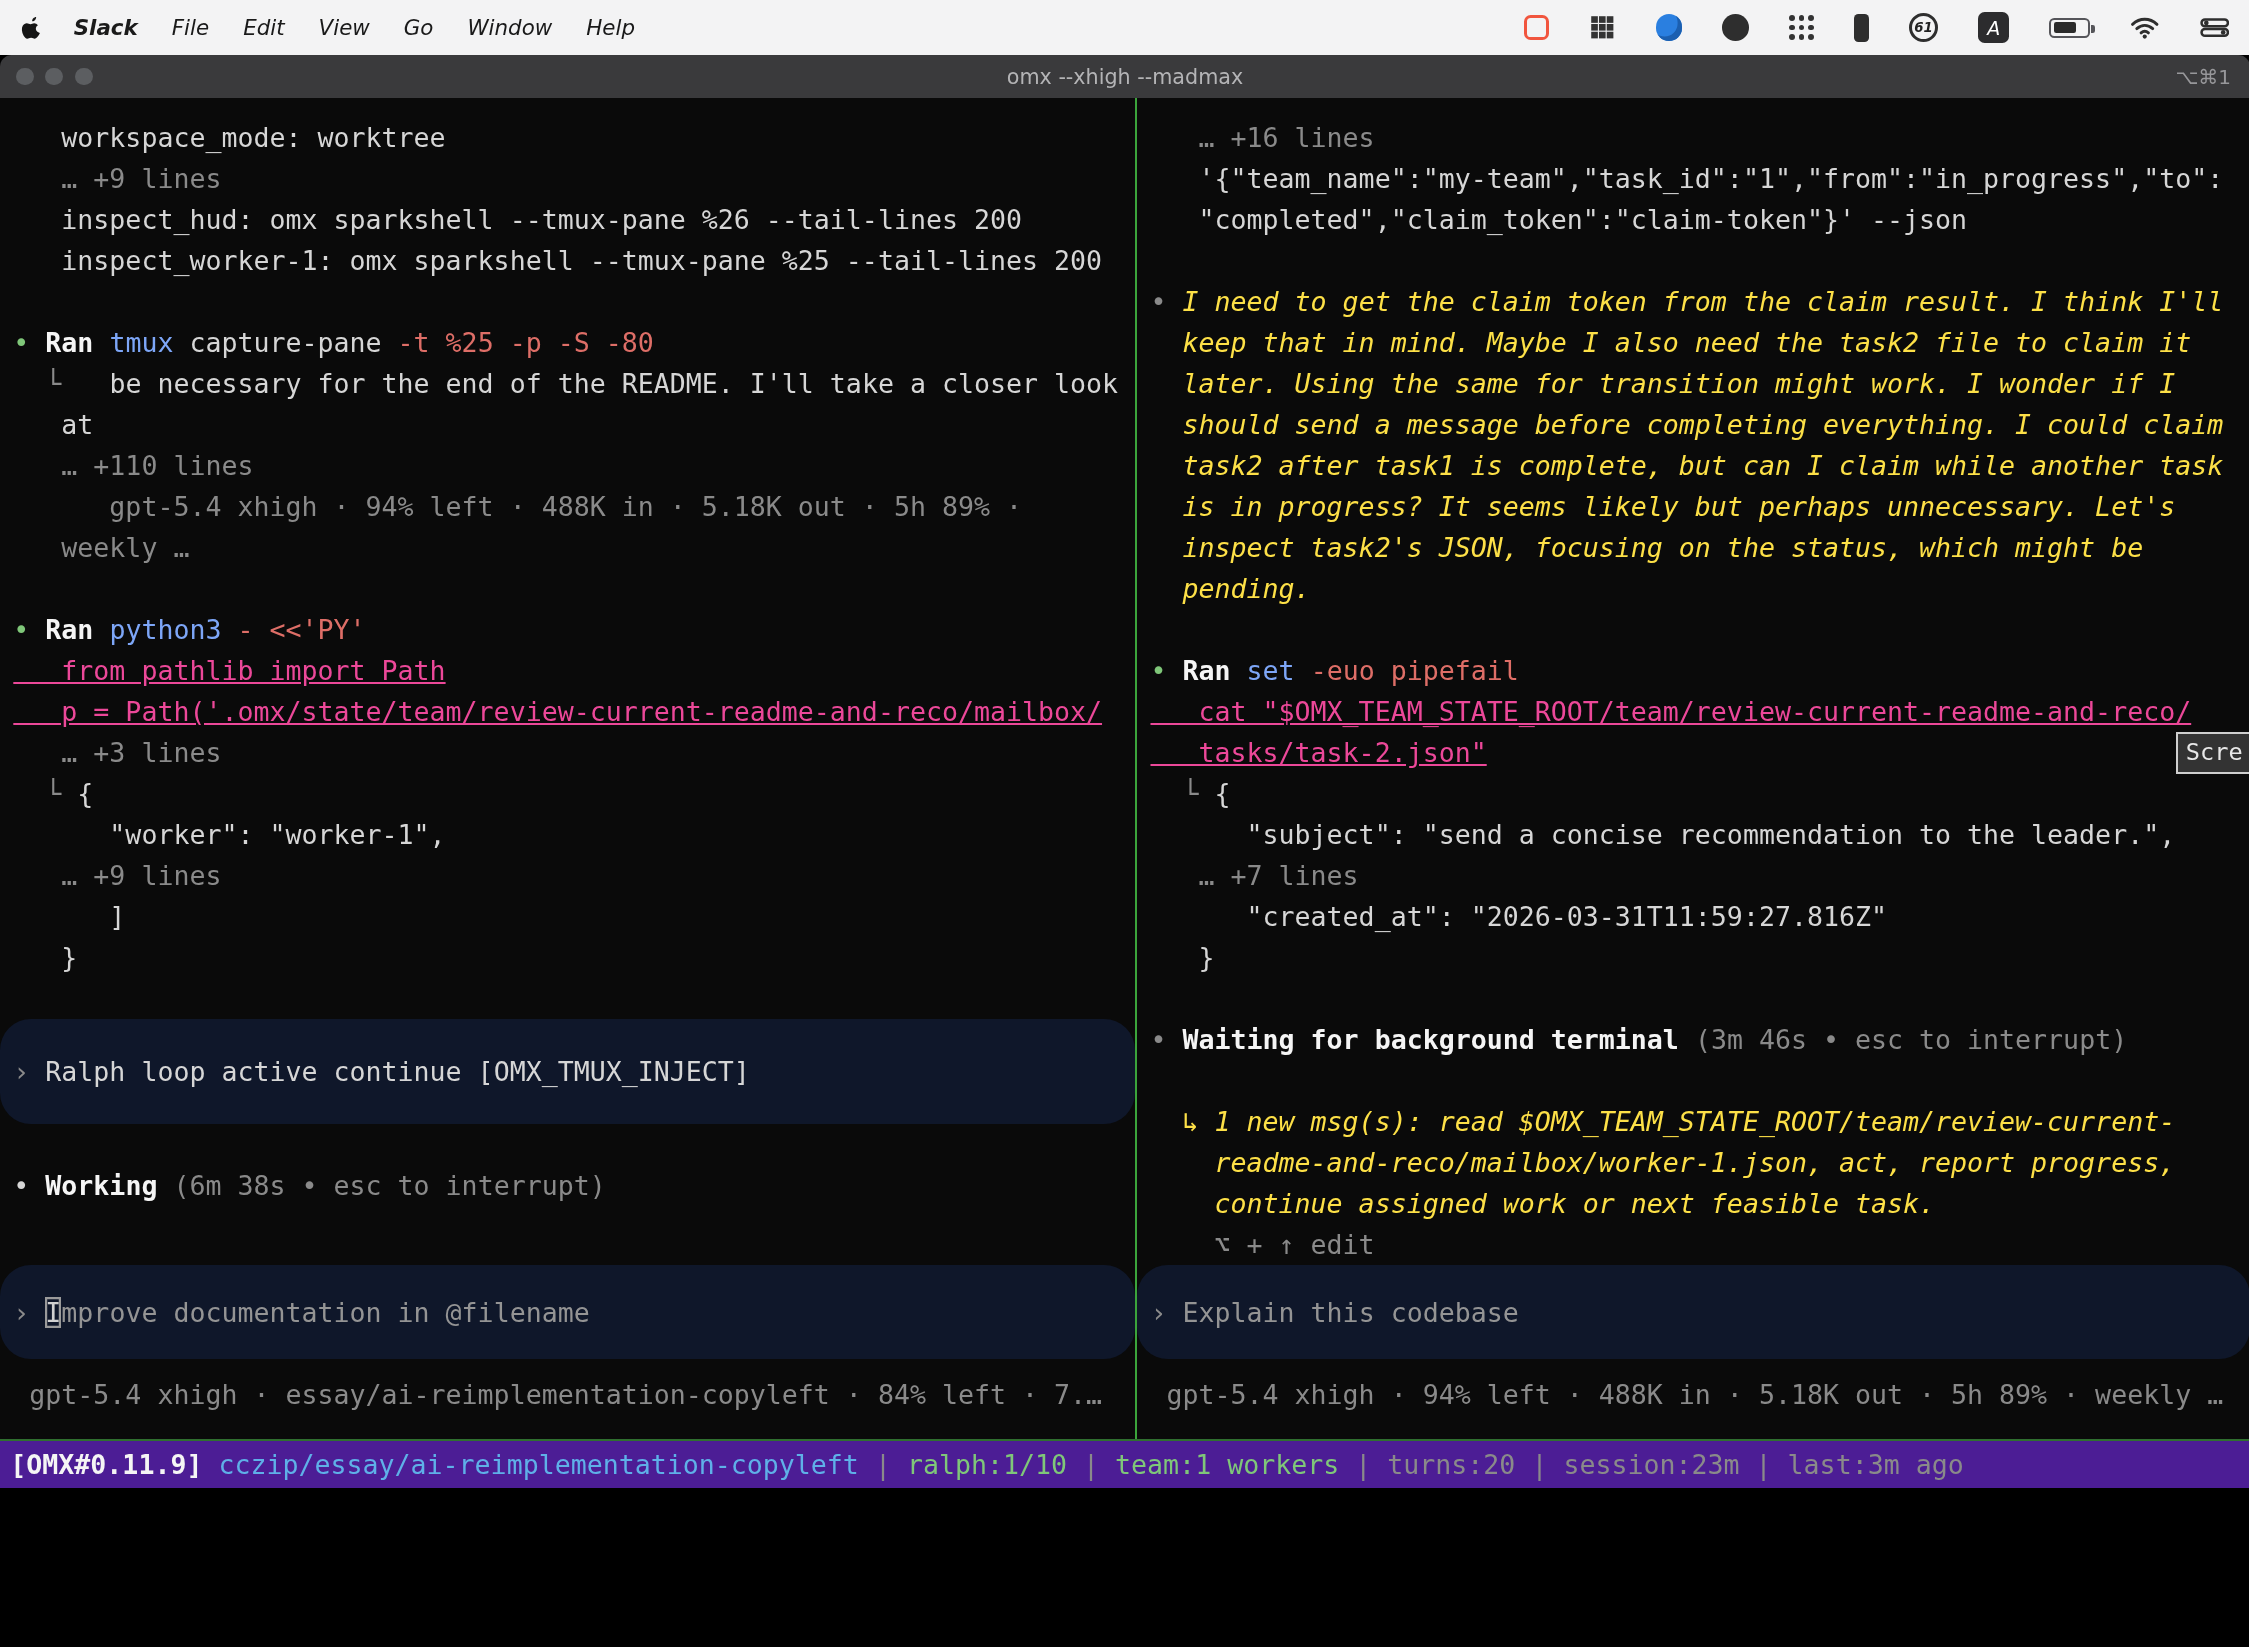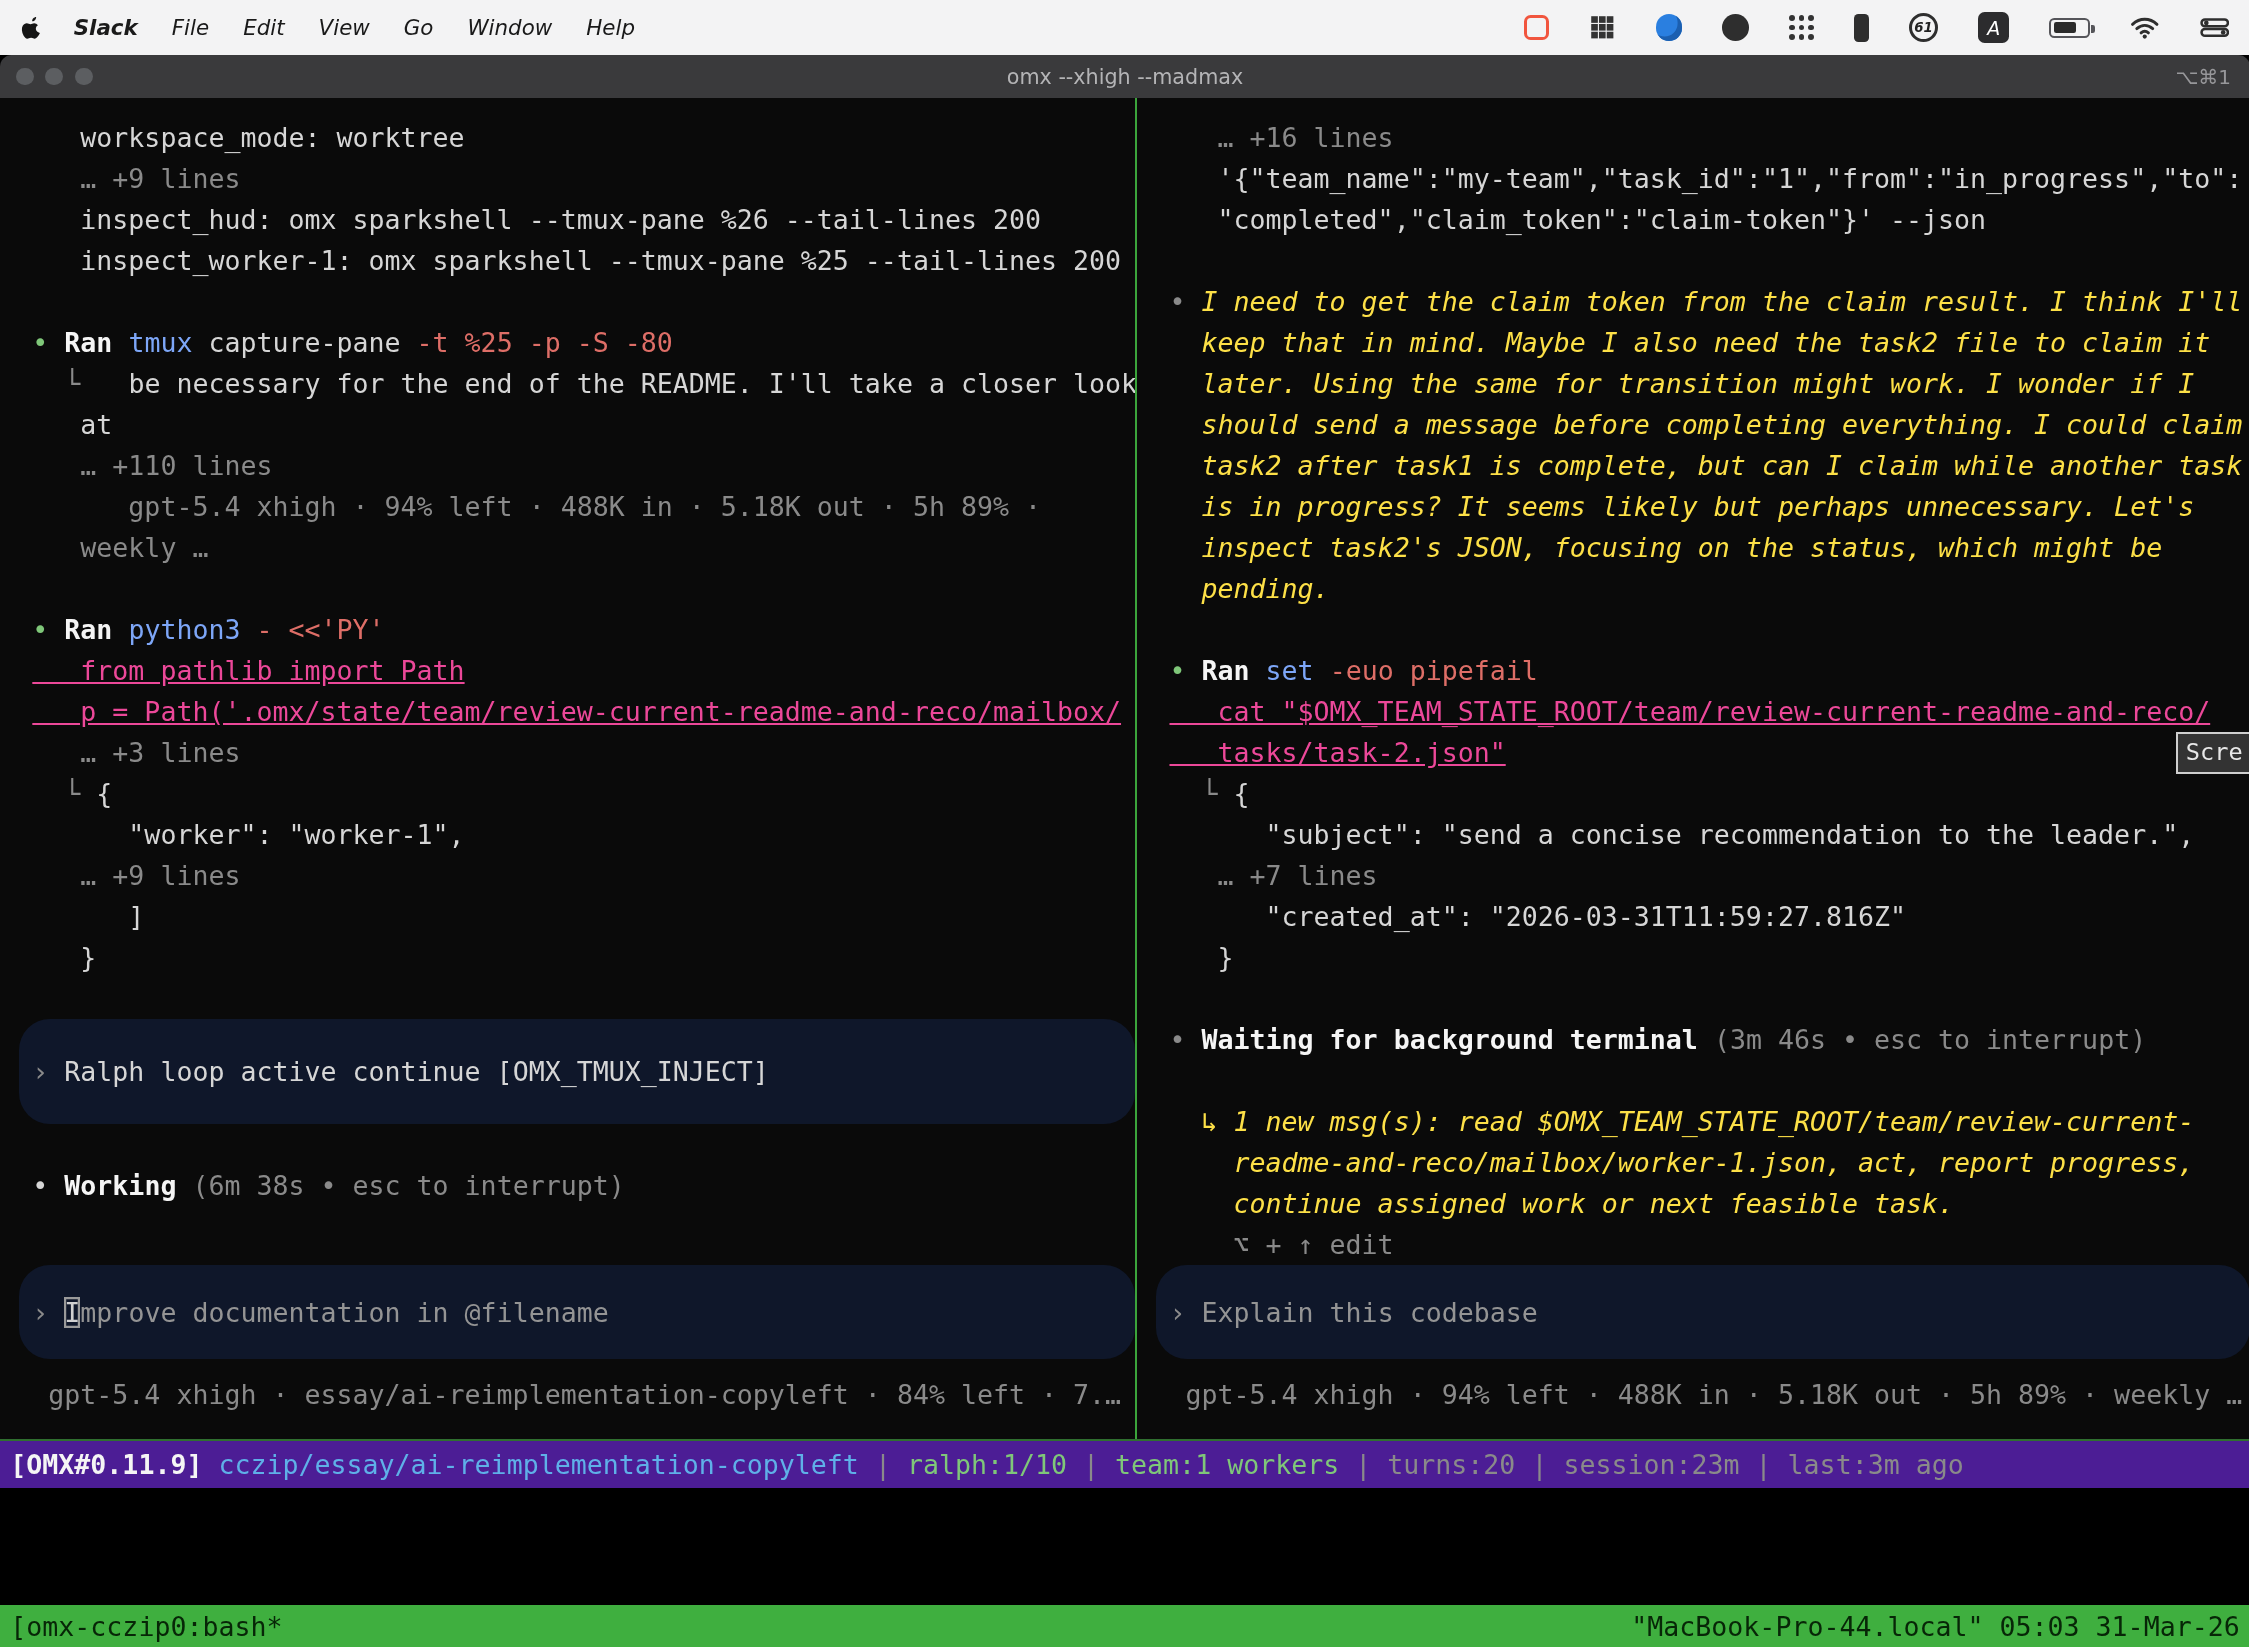--- a/index.html
+++ b/index.html
@@ -42,21 +42,21 @@
   .win-shortcut { margin-left:auto; padding-right:19px; color:#97979a; font-size:20px; }
 
   
   .terminal { flex:0 0 1343px; display:flex; position:relative; background:#0a0a0a;
               border-bottom:2.2px solid #2f6f2f; overflow:hidden;
               font-family:"DejaVu Sans Mono","DejaVu Sans",monospace; font-size:26.6px; }
   .pane { padding-top:19px; overflow:hidden; }
   .pane-left { flex:0 0 1135px; width:1135px; }
   .pane-divider { flex:0 0 2.2px; background:#3ba43b; }
   .pane-right { flex:1; }
-  .trow { white-space:pre; line-height:41px; min-height:41px; padding-left:13.3px;margin-left:19px; }
+  .trow { white-space:pre; line-height:41px; min-height:41px; padding-left:13.3px; }
   .trow.band { background:#0f172a;border-radius:31px; }
 
   .c-w   { color:#d6d6d6; }
   .c-wh  { color:#f5f5f5; font-weight:700; }
   .c-g   { color:#8a8a8a; }
   .c-gi  { color:#fde047; font-style:italic; }
   .c-ph  { color:#949494; }
   .c-blue{ color:#7da6f7; }
   .c-red { color:#de6e67; }
   .c-grn { color:#ec4899;text-decoration:underline; }
@@ -227,19 +227,15 @@
         <div style="height: 14.8px;"></div>
         <div class="trow"><span class="c-g"> gpt-5.4 xhigh · 94% left · 488K in · 5.18K out · 5h 89% · weekly …</span></div>
       </div>
     <div class="screen-overlay">Scre</div>
   </div>
 
   <div class="omx-status" id="omx-status"><span class="c-wh">[OMX#0.11.9] </span><span class="c-cy">cczip/essay/ai-reimplementation-copyleft</span><span class="c-g"> | </span><span class="c-grn2">ralph:1/10</span><span class="c-g"> | </span><span class="c-grn2">team:1 workers</span><span class="c-g"> | </span><span class="c-g">turns:20</span><span class="c-g"> | </span><span class="c-g">session:23m</span><span class="c-g"> | </span><span class="c-g">last:3m ago</span></div>
 
   <div class="filler"></div>
 
-  <div class="tmux-bar">
-    <span>[omx-cczip0:bash*</span>
-    <span>"MacBook-Pro-44.local" 05:03 31-Mar-26</span>
-  </div>
 
 </div>
 
 
 </body></html>

